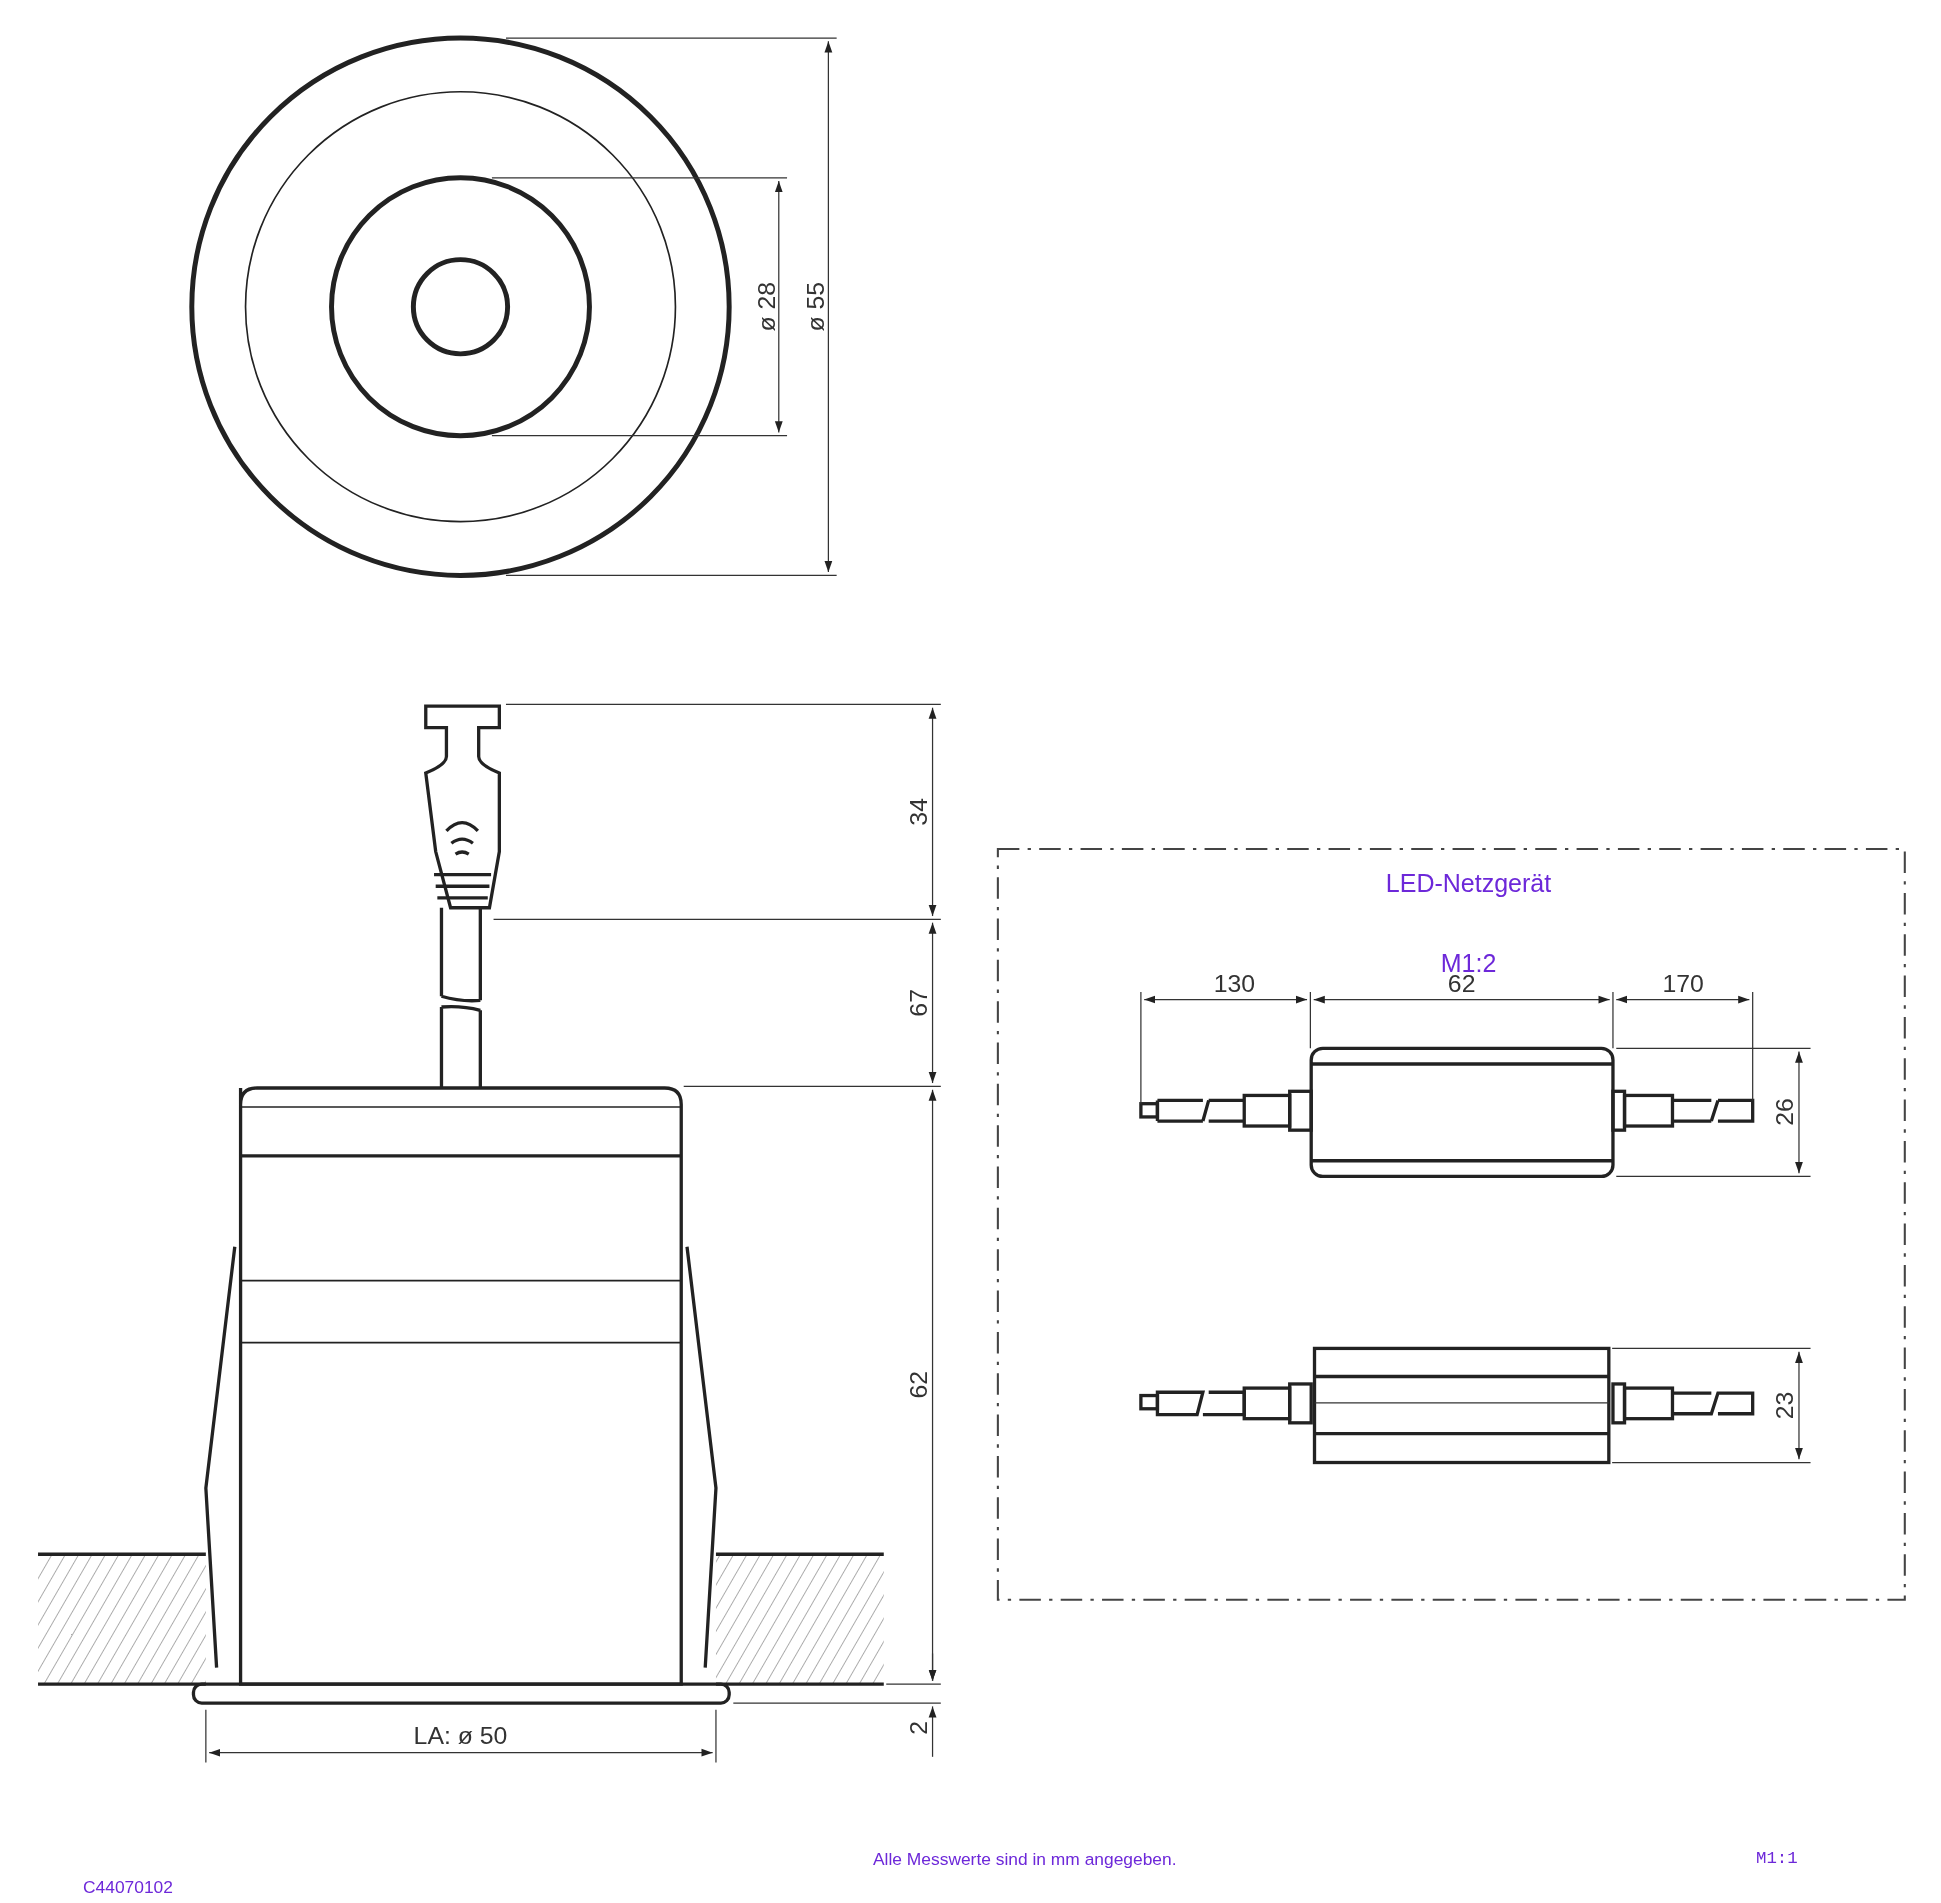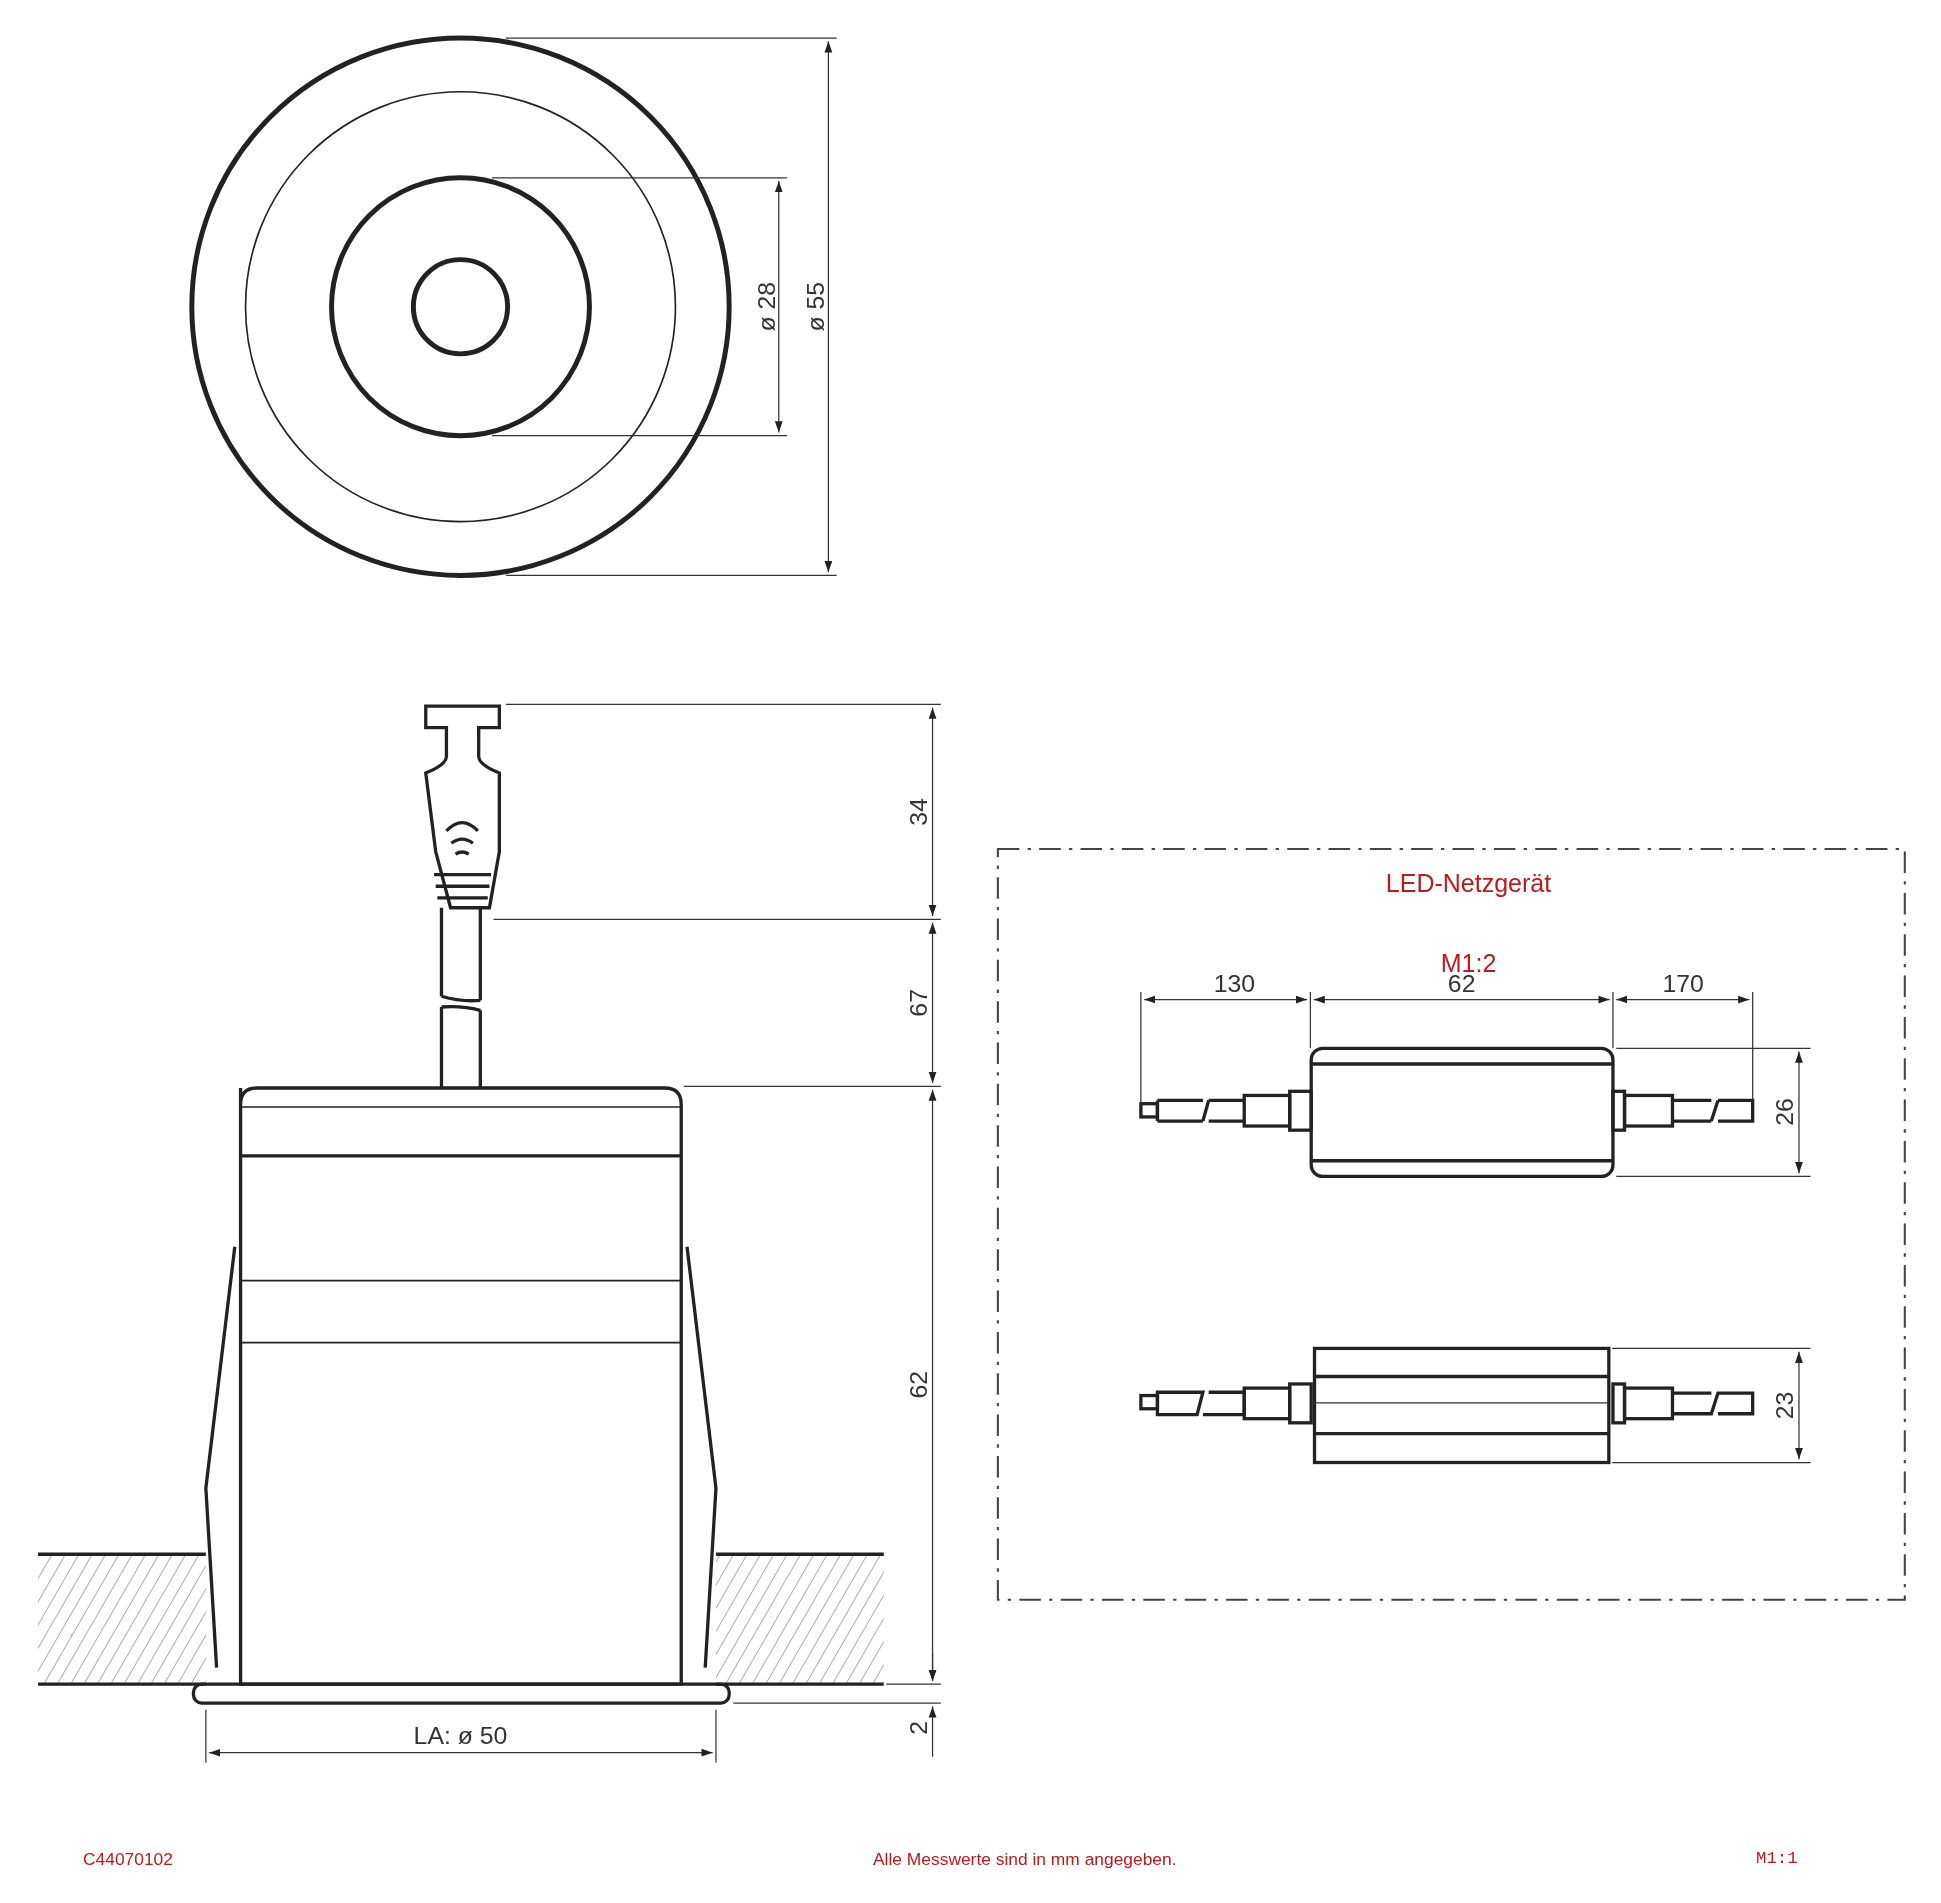--- a/index.html
+++ b/index.html
@@ -3,21 +3,21 @@
 <meta charset="utf-8">
 <style>
   html,body{margin:0;padding:0;background:#ffffff;}
   body{width:1942px;height:1904px;position:relative;overflow:hidden;font-family:"Liberation Sans",sans-serif;}
   svg{position:absolute;left:0;top:0;}
   .thick{stroke:#222;stroke-width:6;fill:none;}
   .mid{stroke:#222;stroke-width:4;fill:none;}
   .thin{stroke:#222;stroke-width:2;fill:none;}
   .hair{stroke:#333;stroke-width:1.5;fill:none;}
   .dimtxt{font-family:"Liberation Sans",sans-serif;font-size:30px;fill:#333;}
-  .lbl{position:absolute;font-family:"Liberation Sans",sans-serif;color:#b91c1c;white-space:nowrap;}
+  .lbl{position:absolute;font-family:"Liberation Sans",sans-serif;color:#6d28d9;white-space:nowrap;}
   .foot{font-size:17.4px;top:1849px;}
   .title{font-size:25px;text-align:center;width:331px;left:1303px;line-height:31px;}
 </style>
 </head>
 <body>
 
 <svg width="1942" height="1904" viewBox="0 0 2349 2303">
   <defs>
     <pattern id="hatch" patternUnits="userSpaceOnUse" width="14" height="14" patternTransform="rotate(30)">
       <line x1="0" y1="0" x2="0" y2="14" stroke="#666" stroke-width="1.3"></line>
@@ -145,16 +145,16 @@
   <text class="dimtxt" x="1493" y="1200" text-anchor="middle">130</text>
   <text class="dimtxt" x="1768" y="1200" text-anchor="middle">62</text>
   <text class="dimtxt" x="2036" y="1200" text-anchor="middle">170</text>
   <text class="dimtxt" transform="translate(2169,1345) rotate(-90)" text-anchor="middle">26</text>
   <text class="dimtxt" transform="translate(2169,1700) rotate(-90)" text-anchor="middle">23</text>
 </svg>
 
 <div class="lbl title" style="top:868px;">LED-Netzgerät</div>
 <div class="lbl title" style="top:903px;margin-top:45px;">M1:2</div>
 
-<div class="lbl foot" style="left:83px;">C44070102</div>
+<div class="lbl foot" style="left:83px;margin-top:28px;">C44070102</div>
 <div class="lbl foot" style="left:841px;margin-left:32px;">Alle Messwerte sind in mm angegeben.</div>
 <div class="lbl foot" style="left:1756px;font-family:Liberation Mono, monospace;">M1:1</div>
 
 
 </body></html>

